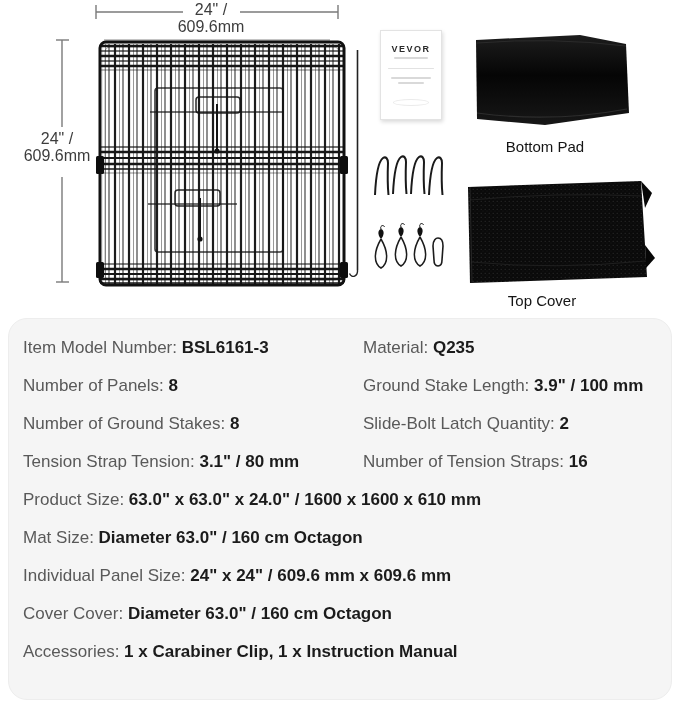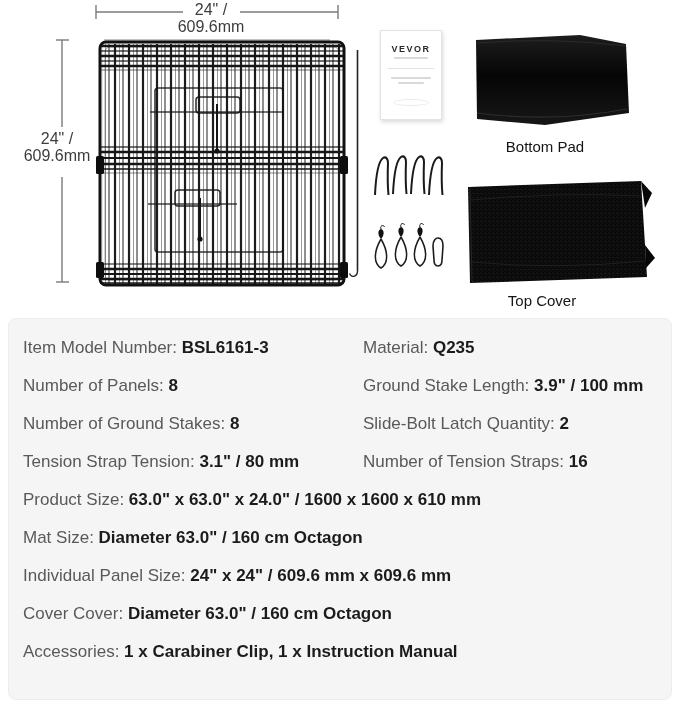--- a/index.html
+++ b/index.html
@@ -39,21 +39,21 @@
   .vline { background:#d9d9d9; margin:0 auto; border-radius:1px; }
   .vline.tag  { width:34px; height:2px; margin-top:3px; }
   .vline.rule { width:46px; height:1px; margin-top:9px; background:#e2e2e2; }
   .vline.t1   { width:40px; height:2px; margin-top:8px; }
   .vline.t2   { width:26px; height:2px; margin-top:3px; }
   .voval { width:36px; height:7px; border:1px solid #ebebeb; border-radius:50%; margin:15px auto 0; }
 
   
   .spec-box {
     position:absolute; left:8px; top:318px; width:664px; height:382px;
-    background:#f5f5f5; border:1px solid #ededed; border-radius:8px;
+    background:#f5f5f5; border:1px solid #ededed; border-radius:19px;
     padding:10px 14px 0 14px;
   }
   .spec-row { display:flex; height:38px; align-items:center; font-size:17px; white-space:nowrap; }
   .spec-cell.left  { width:340px; flex:none; }
   .spec-cell.right { flex:1; }
   .spec-cell.full  { width:100%; }
   .lbl { color:#595959; }
   .val { color:#1b1b1b; font-weight:bold; }
 </style>
 </head>

